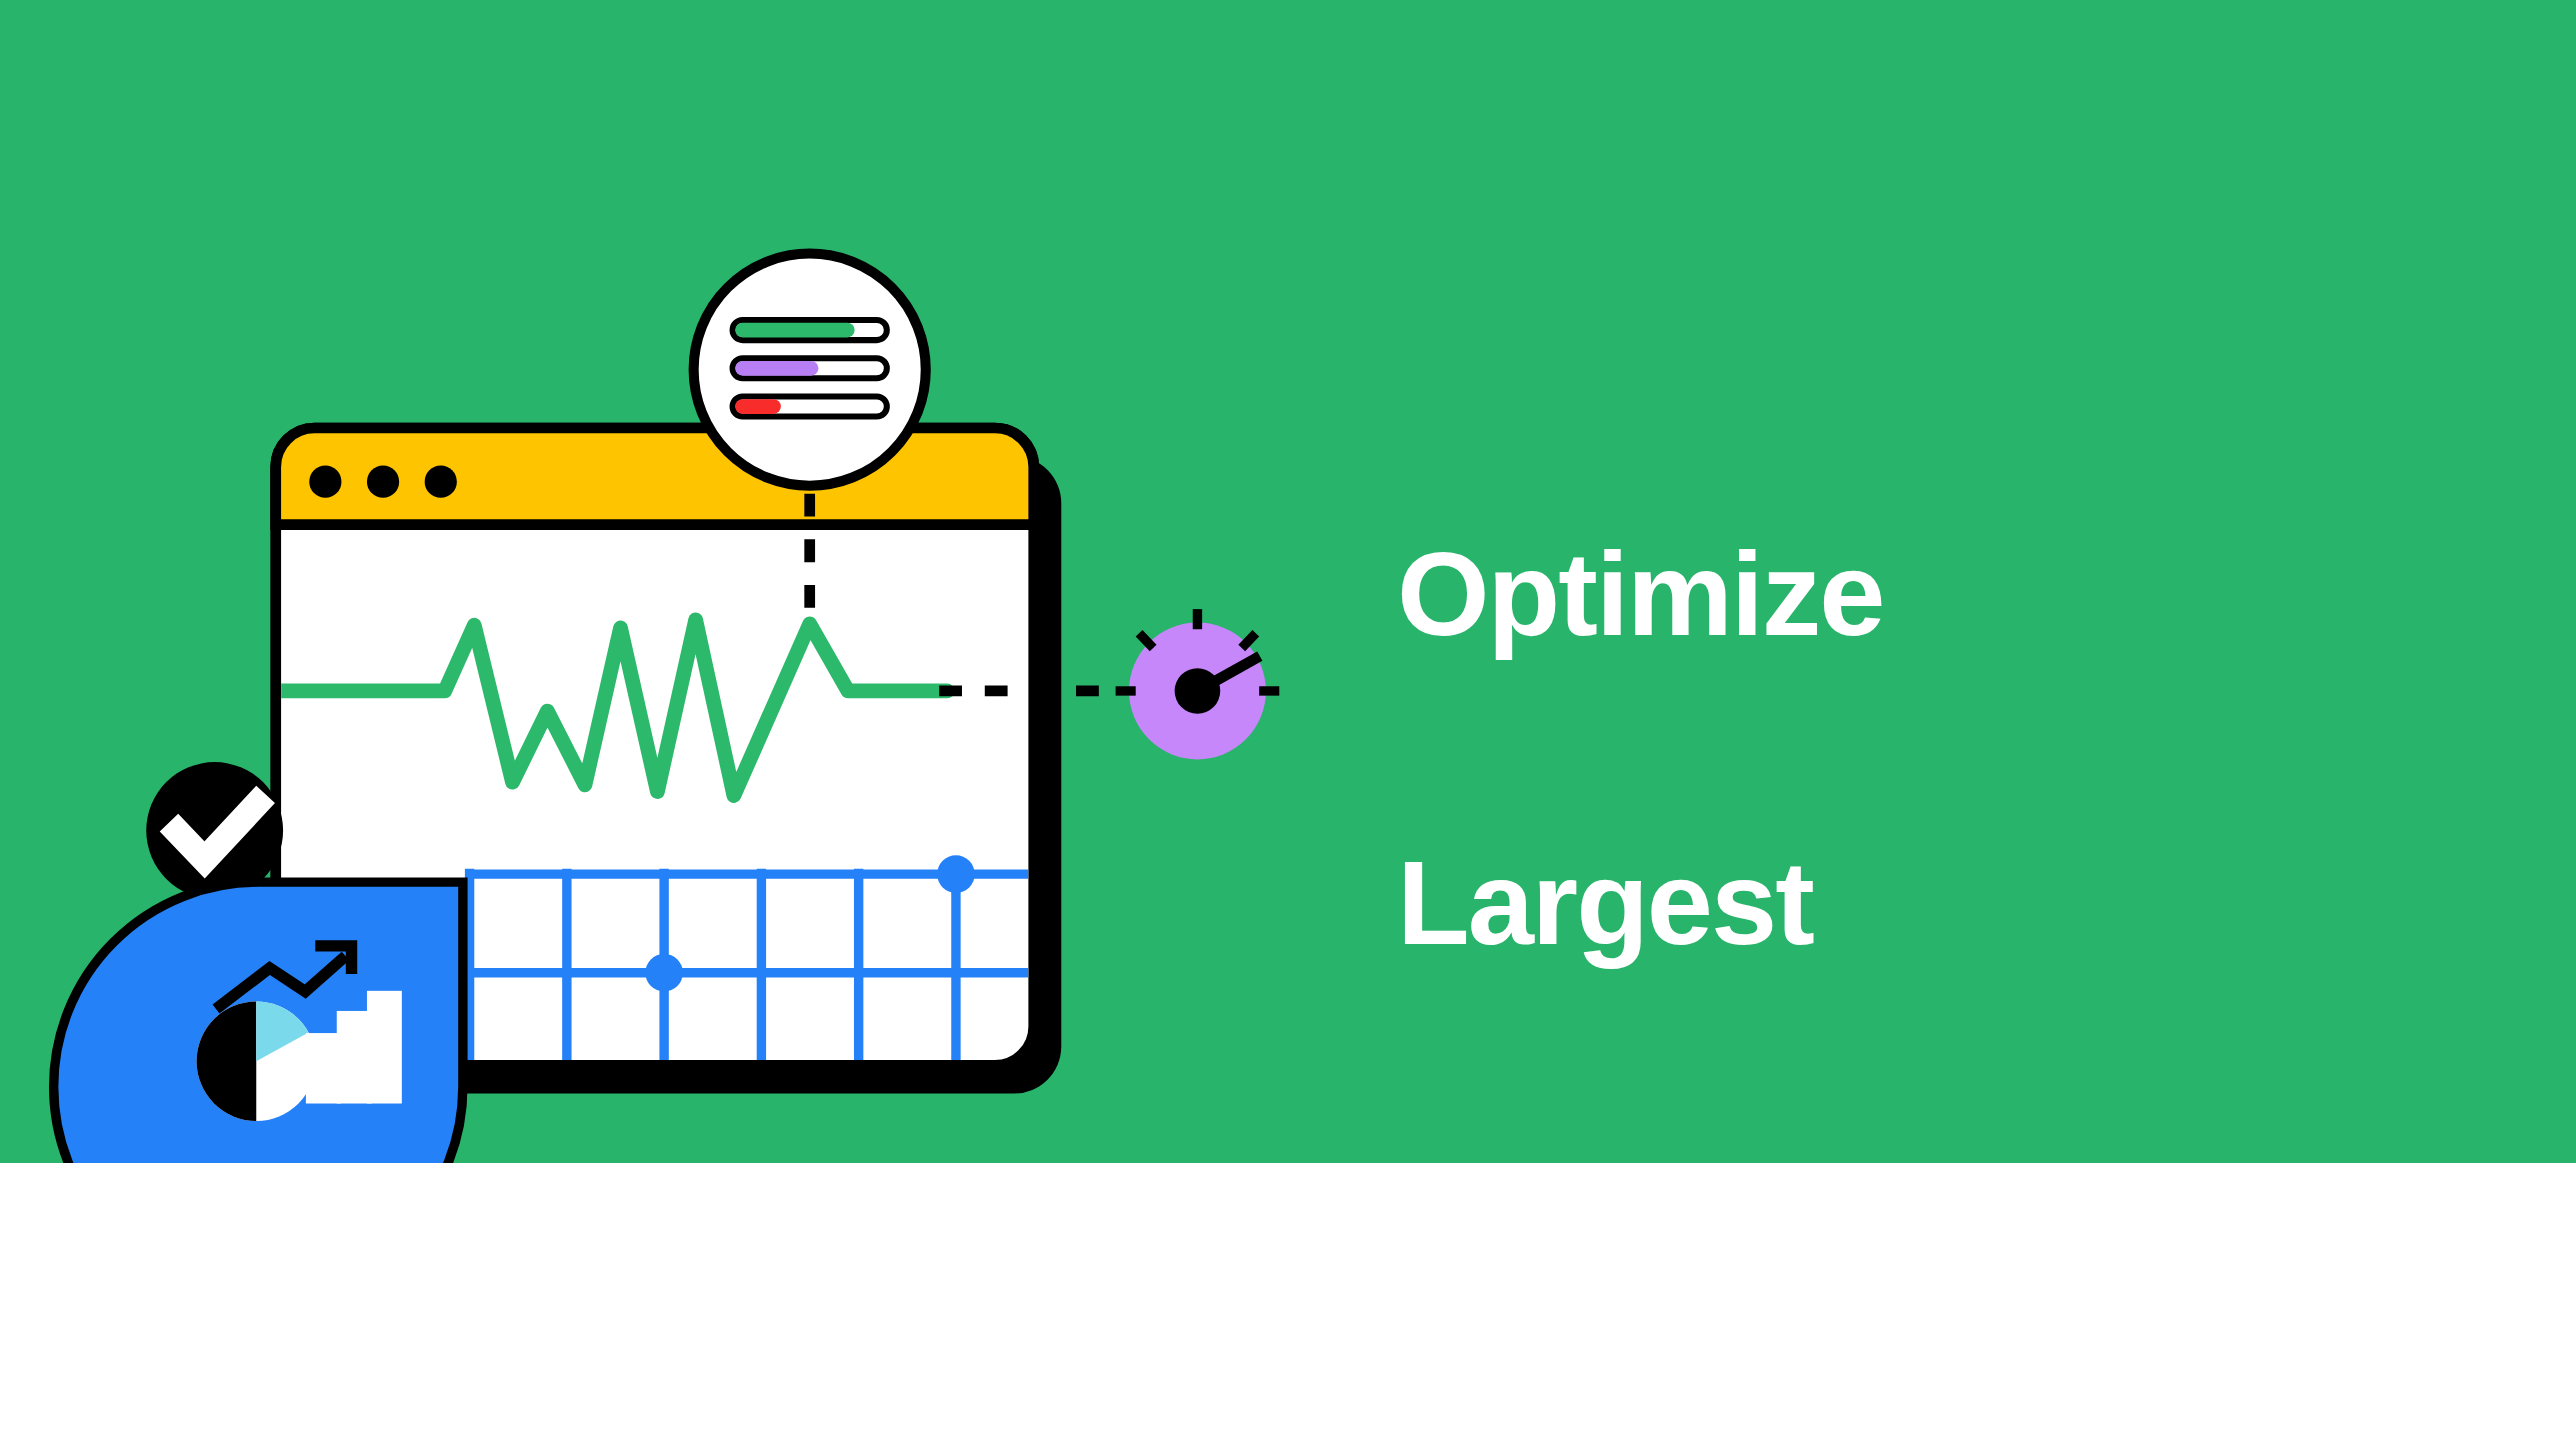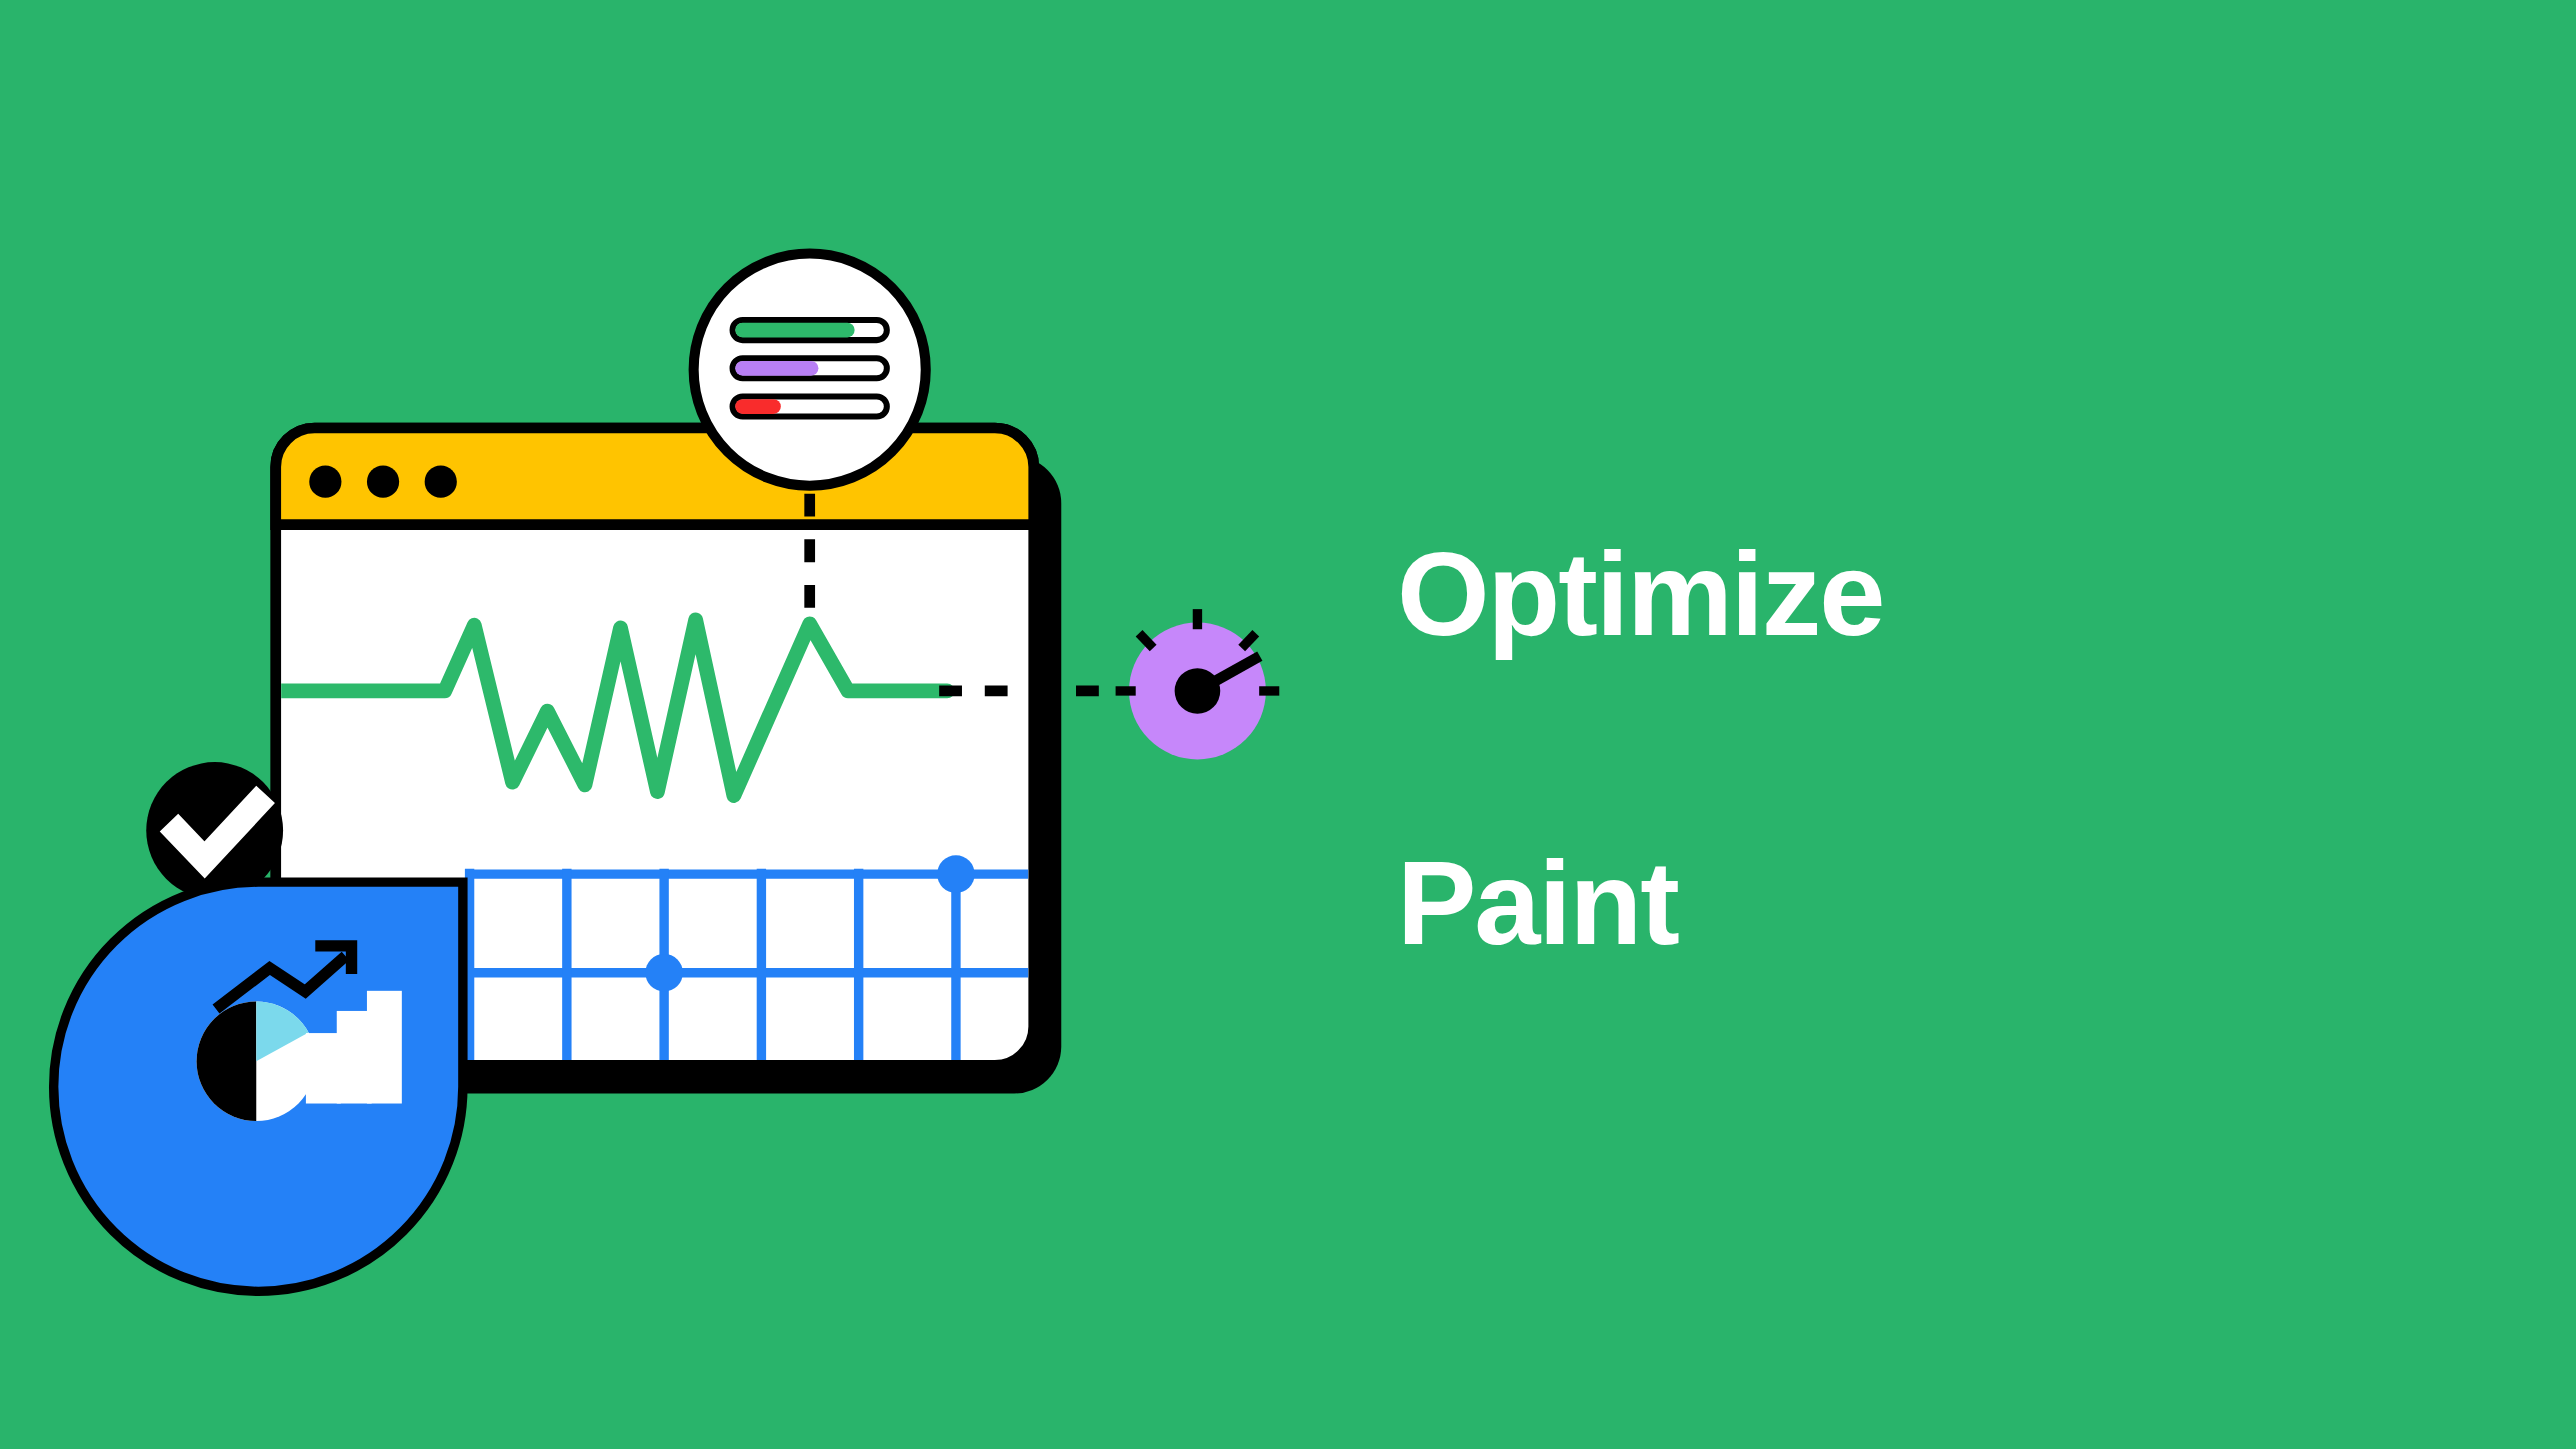--- a/index.html
+++ b/index.html
@@ -3,21 +3,21 @@
 <meta charset="utf-8">
 <style>
   html, body {
     margin: 0;
     padding: 0;
     background: #ffffff;
   }
   #stage {
     position: relative;
     width: 2576px;
-    height: 1449px;
+    height: 1163px;
     overflow: hidden;
     font-family: "Liberation Sans", sans-serif;
   }
   #bg {
     position: absolute;
     inset: 0;
     background: #29B46B;
   }
   #art {
     position: absolute;
@@ -151,16 +151,17 @@
       <g>
         <rect x="1092" y="591" width="230" height="30" rx="15" ry="15" fill="#FFFFFF" stroke="#000000" stroke-width="9"></rect>
         <rect x="1096" y="595" width="68" height="22" rx="11" ry="11" fill="#F92C2C"></rect>
       </g>
     </g>
 
   </svg>
 
   <div id="headline">
     <span class="hl-line">Optimize</span>
+    <span class="hl-line">Largest</span>
     <span class="hl-line">Paint</span>
   </div>
 </div>
 
 
 </body></html>

